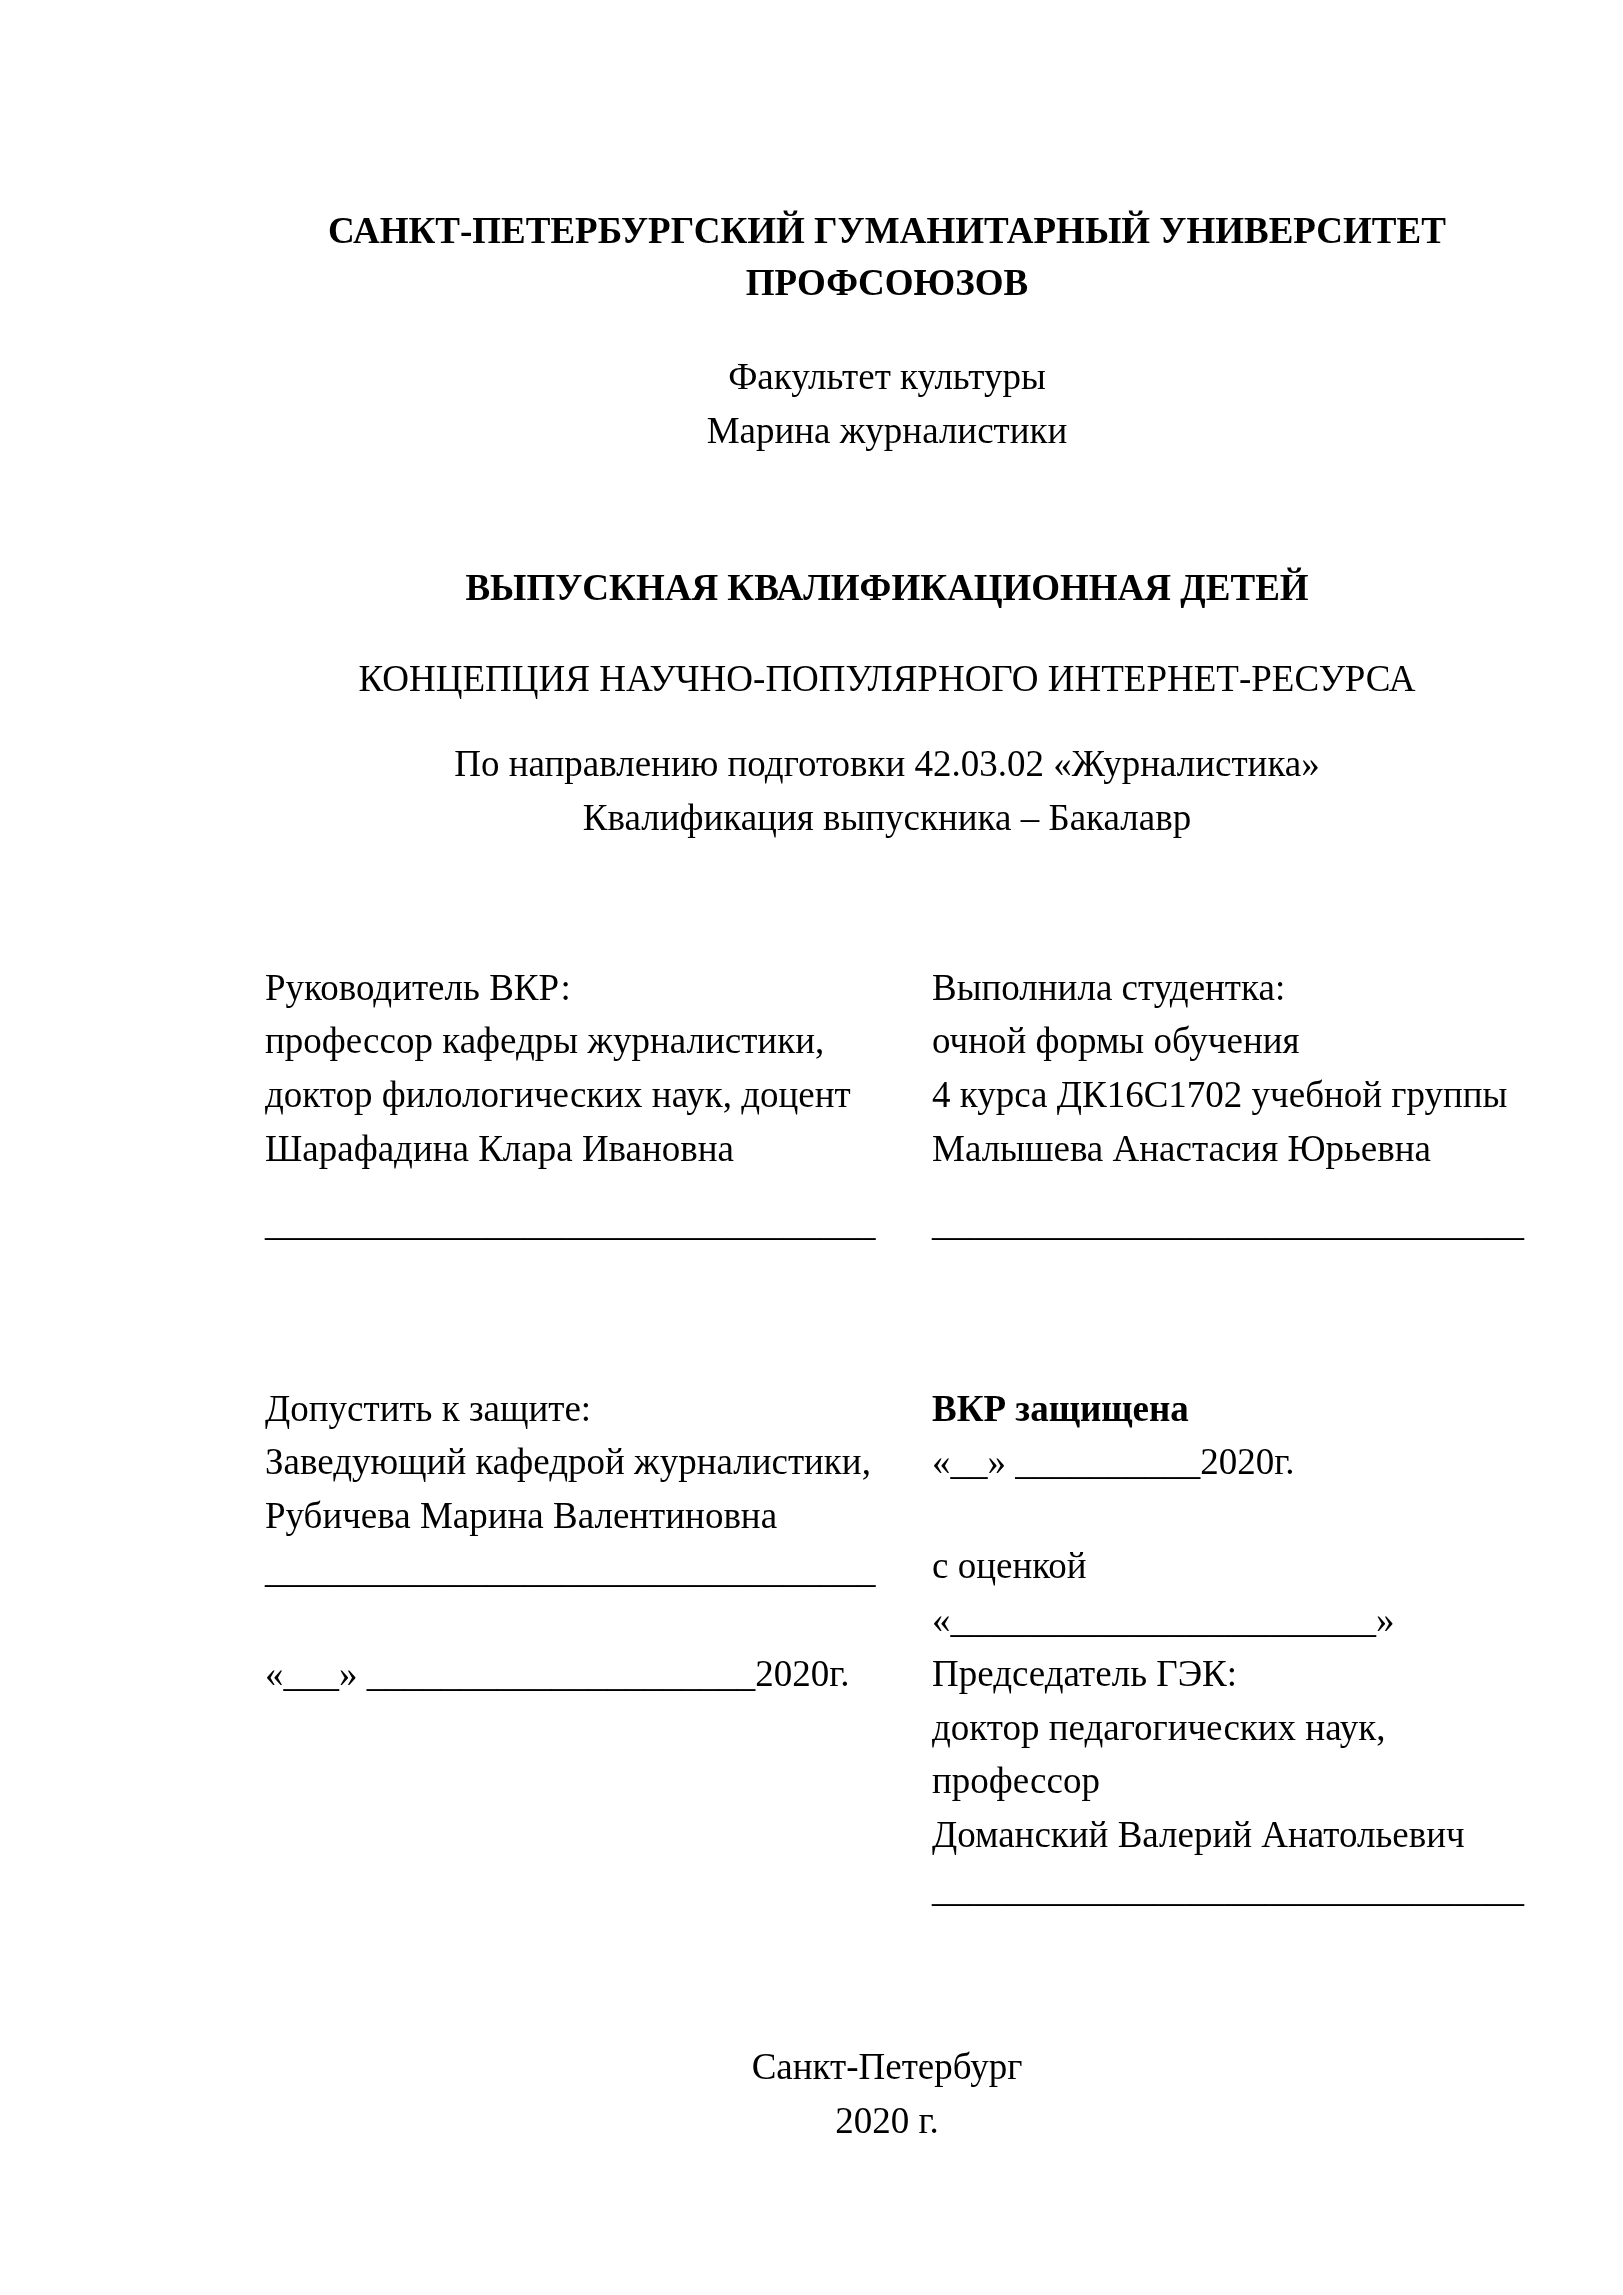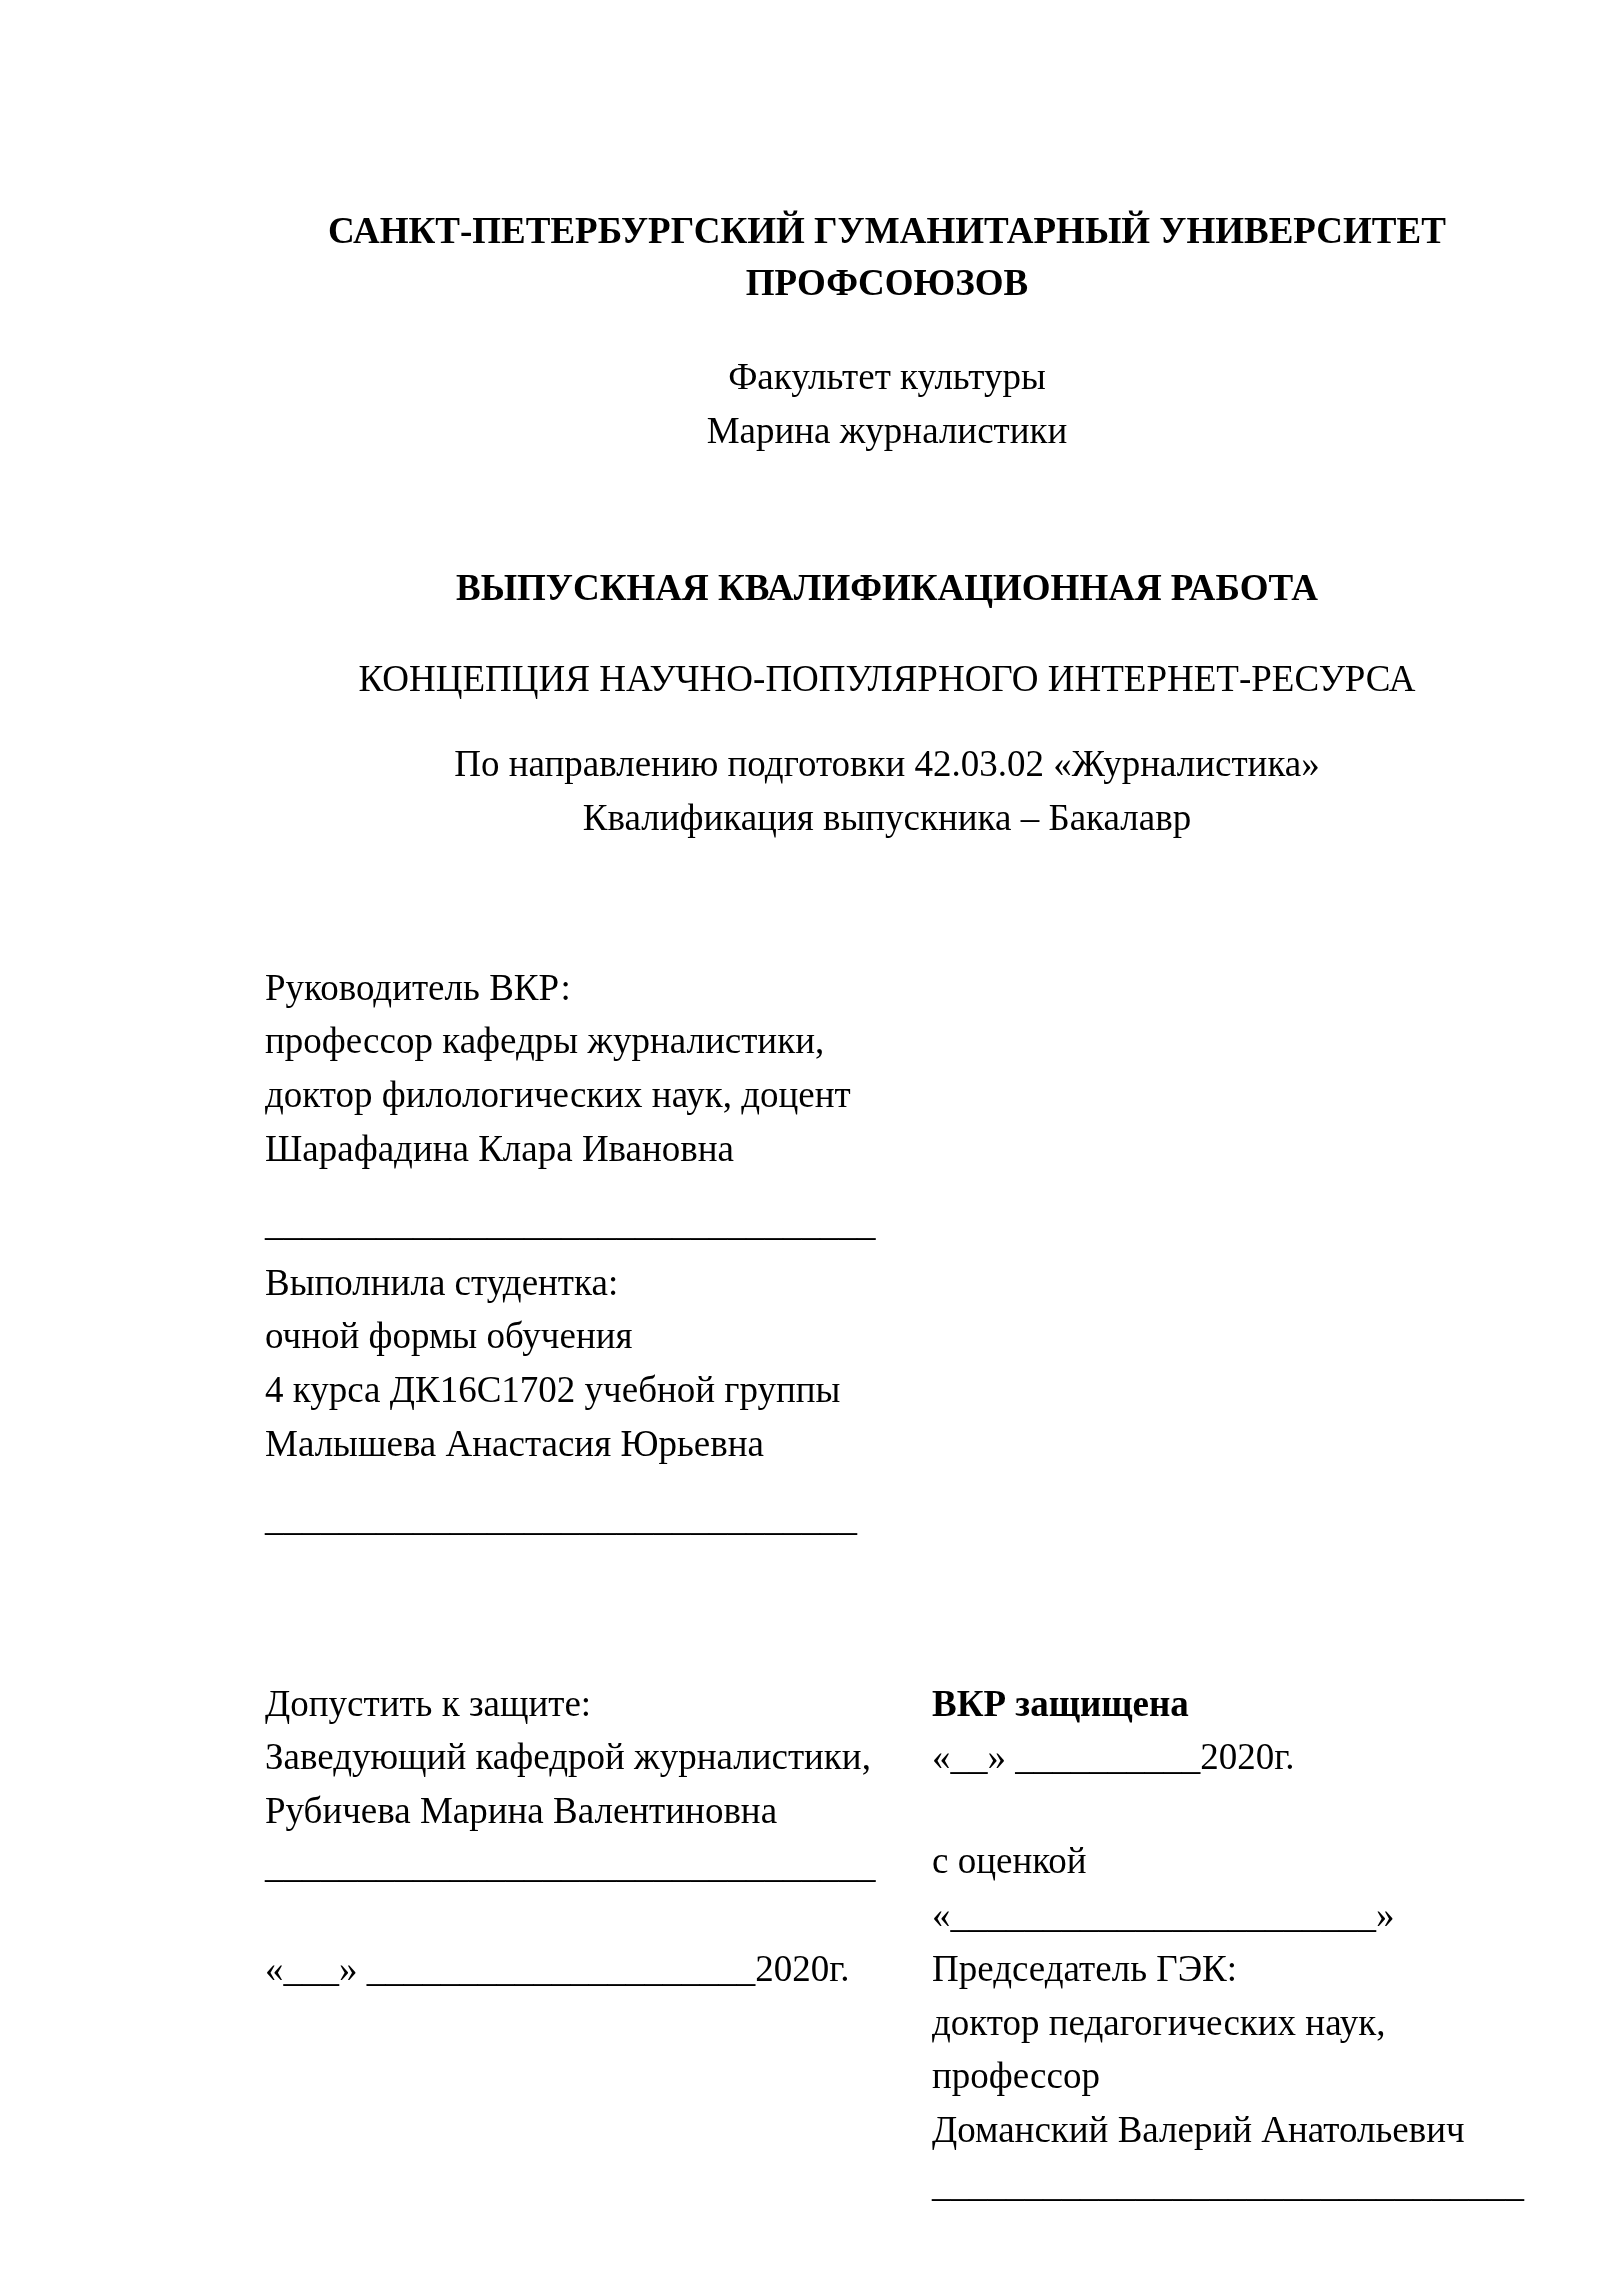--- a/index.html
+++ b/index.html
@@ -27,21 +27,21 @@
   .center { text-align: center; }
   .bold { font-weight: bold; }
 
   .university { line-height: 1.35; }
   .faculty-block { margin-top: 43px; }
   .work-type { margin-top: 106px; }
   .thesis-title { margin-top: 39px; }
   .direction-block { margin-top: 33px; }
 
   .columns { display: flex; }
-  .columns1 { margin-top: 114px; flex-direction: column; }
+  .columns1 { margin-top: 114px; }
   .columns2 { margin-top: 126px; }
   .col-left { width: 663px; flex: none; }
   .col-right { flex: 1; min-width: 0; }
   .col > div { white-space: nowrap; }
 
   .columns1 .sig { margin-top: 22px; }
   .gap-above { margin-top: 52px; }
 
   .bottom { margin-top: 122px; }
 </style>
@@ -54,21 +54,21 @@
     <div class="university bold center">
       <div>САНКТ-ПЕТЕРБУРГСКИЙ ГУМАНИТАРНЫЙ УНИВЕРСИТЕТ</div>
       <div>ПРОФСОЮЗОВ</div>
     </div>
 
     <div class="faculty-block center">
       <div>Факультет культуры</div>
       <div>Марина журналистики</div>
     </div>
 
-    <div class="work-type bold center">ВЫПУСКНАЯ КВАЛИФИКАЦИОННАЯ РАБОТА</div>
+    <div class="work-type bold center">ВЫПУСКНАЯ КВАЛИФИКАЦИОННАЯ ДЕТЕЙ</div>
 
     <div class="thesis-title center">
       <div>КОНЦЕПЦИЯ НАУЧНО-ПОПУЛЯРНОГО ИНТЕРНЕТ-РЕСУРСА</div>
     </div>
 
     <div class="direction-block center">
       <div>По направлению подготовки 42.03.02 «Журналистика»</div>
       <div>Квалификация выпускника – Бакалавр</div>
     </div>
 

